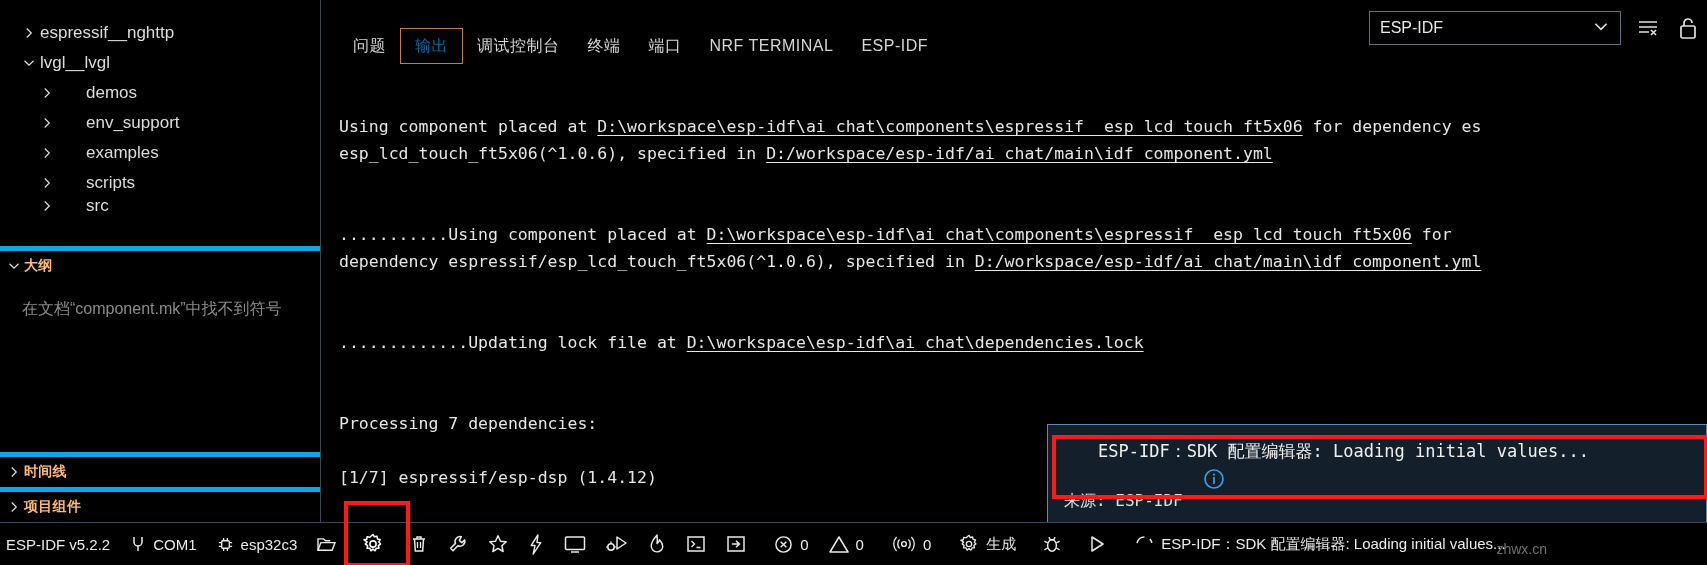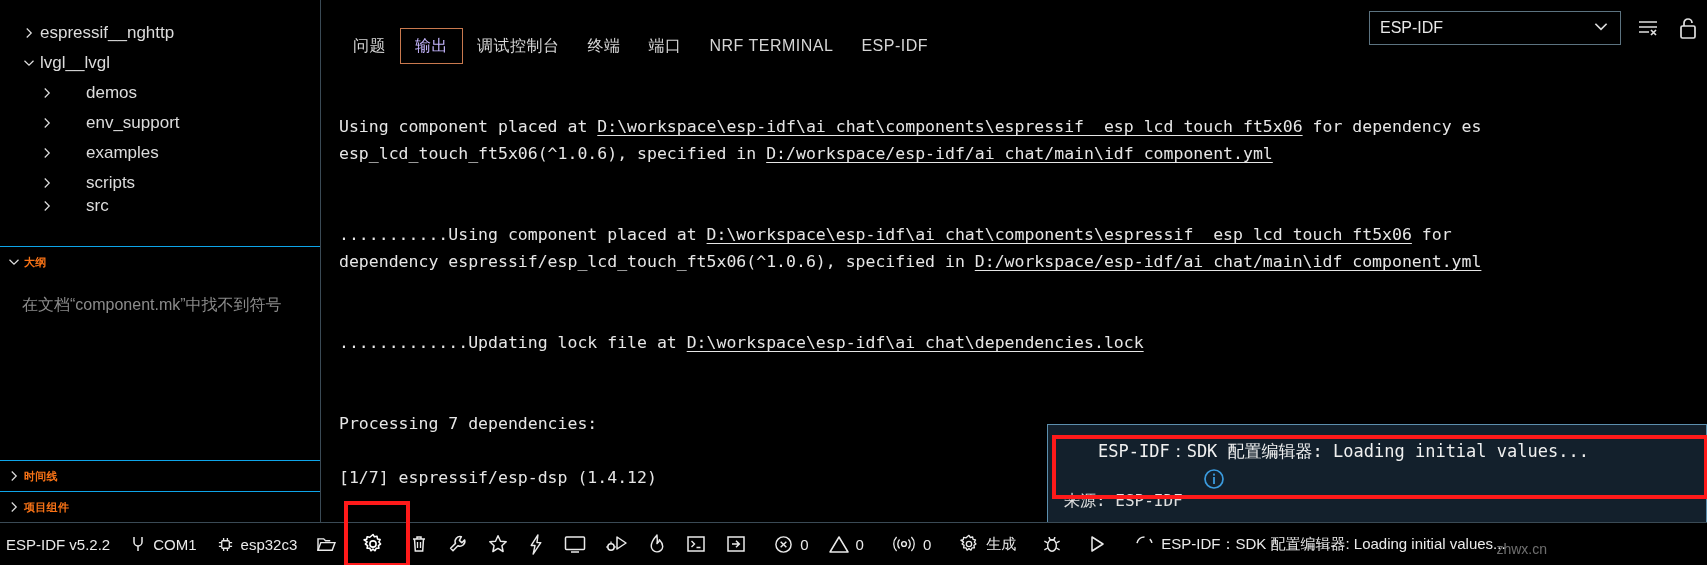--- a/index.html
+++ b/index.html
@@ -17,35 +17,35 @@
            border-right:1px solid #3a4a55;position:relative;min-height:0;}
   .tree{flex:0 0 228px;overflow:hidden;padding-top:6px;position:relative;margin-top:12px;}
   .tree-row{display:flex;align-items:center;height:30px;padding-left:18px;
             font-size:17px;color:#dcdcdc;white-space:nowrap;cursor:pointer;}
   .tree-row.indent{padding-left:36px;gap:28px;}
   .chev{width:22px;flex:0 0 22px;display:inline-flex;align-items:center;justify-content:center;}
   .chev svg{width:12px;height:12px;display:block;}
   .tree-row.clip{height:16px;overflow:hidden;}
 
   .pane-header{height:30px;display:flex;align-items:center;padding-left:4px;
-      font-size:11px;font-weight:bold;color:#f97316;border-top:1px solid #0ea5e9;
+      font-size:14px;font-weight:bold;color:#fdba74;border-top:5px solid #0ea5e9;
       cursor:pointer;background:#000;letter-spacing:.3px;}
   .pane-header .chev{width:20px;flex:0 0 20px;}
   .outline-pane{flex:1 1 auto;display:flex;flex-direction:column;min-height:0;}
   .outline-msg{padding:16px 22px 0 22px;font-size:16px;color:#8b8b8b;line-height:1.55;
                max-width:262px;}
   .outline-body{flex:1;}
 
   
   .main{flex:1;min-width:0;display:flex;flex-direction:column;background:#000;position:relative;}
   .tabbar{height:55px;display:flex;align-items:center;flex:0 0 55px;
           padding-left:18px;position:relative;}
   .tab{font-size:16px;color:#d6d6d6;padding:0 14px;height:34px;line-height:34px;
        cursor:pointer;white-space:nowrap;letter-spacing:.5px;margin-top:36px;}
-  .tab.sel{border:1px solid #c9794e;color:#c4b5fd;}
+  .tab.sel{border:1px solid #c9794e;color:#0369a1;}
   .tabbar-right{margin-left:auto;display:flex;align-items:center;gap:14px;padding-right:6px;}
   .sel-box{width:230px;height:32px;border:1px solid #5c7380;display:flex;align-items:center;
            padding:0 10px;font-size:16px;color:#e8e8e8;cursor:pointer;}
   .sel-box .sel-val{flex:1;white-space:nowrap;overflow:hidden;}
   .ticon{width:26px;height:26px;display:flex;align-items:center;justify-content:center;cursor:pointer;}
   .ticon svg{display:block;}
 
   
   .output{flex:1;min-height:0;overflow:hidden;position:relative;
           padding:4px 0 0 18px;

